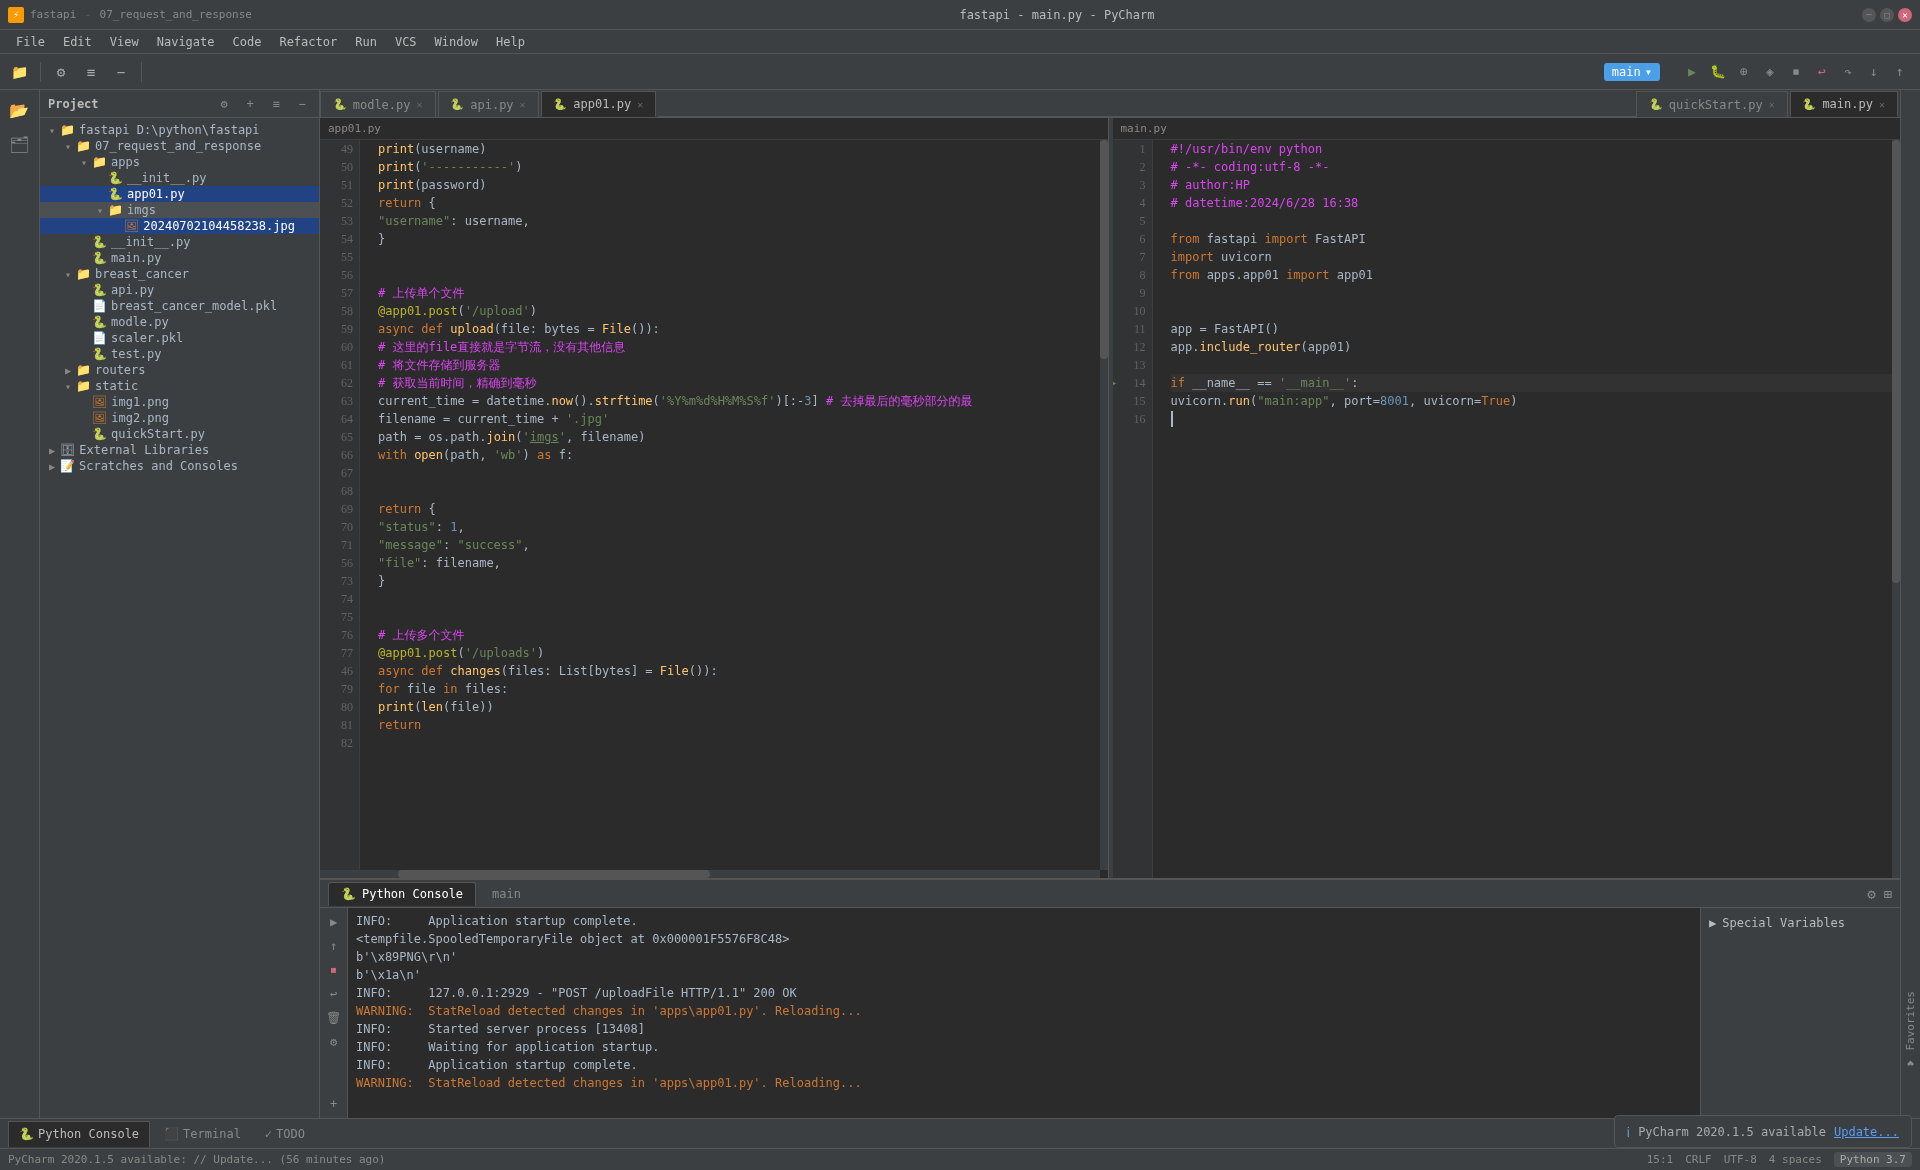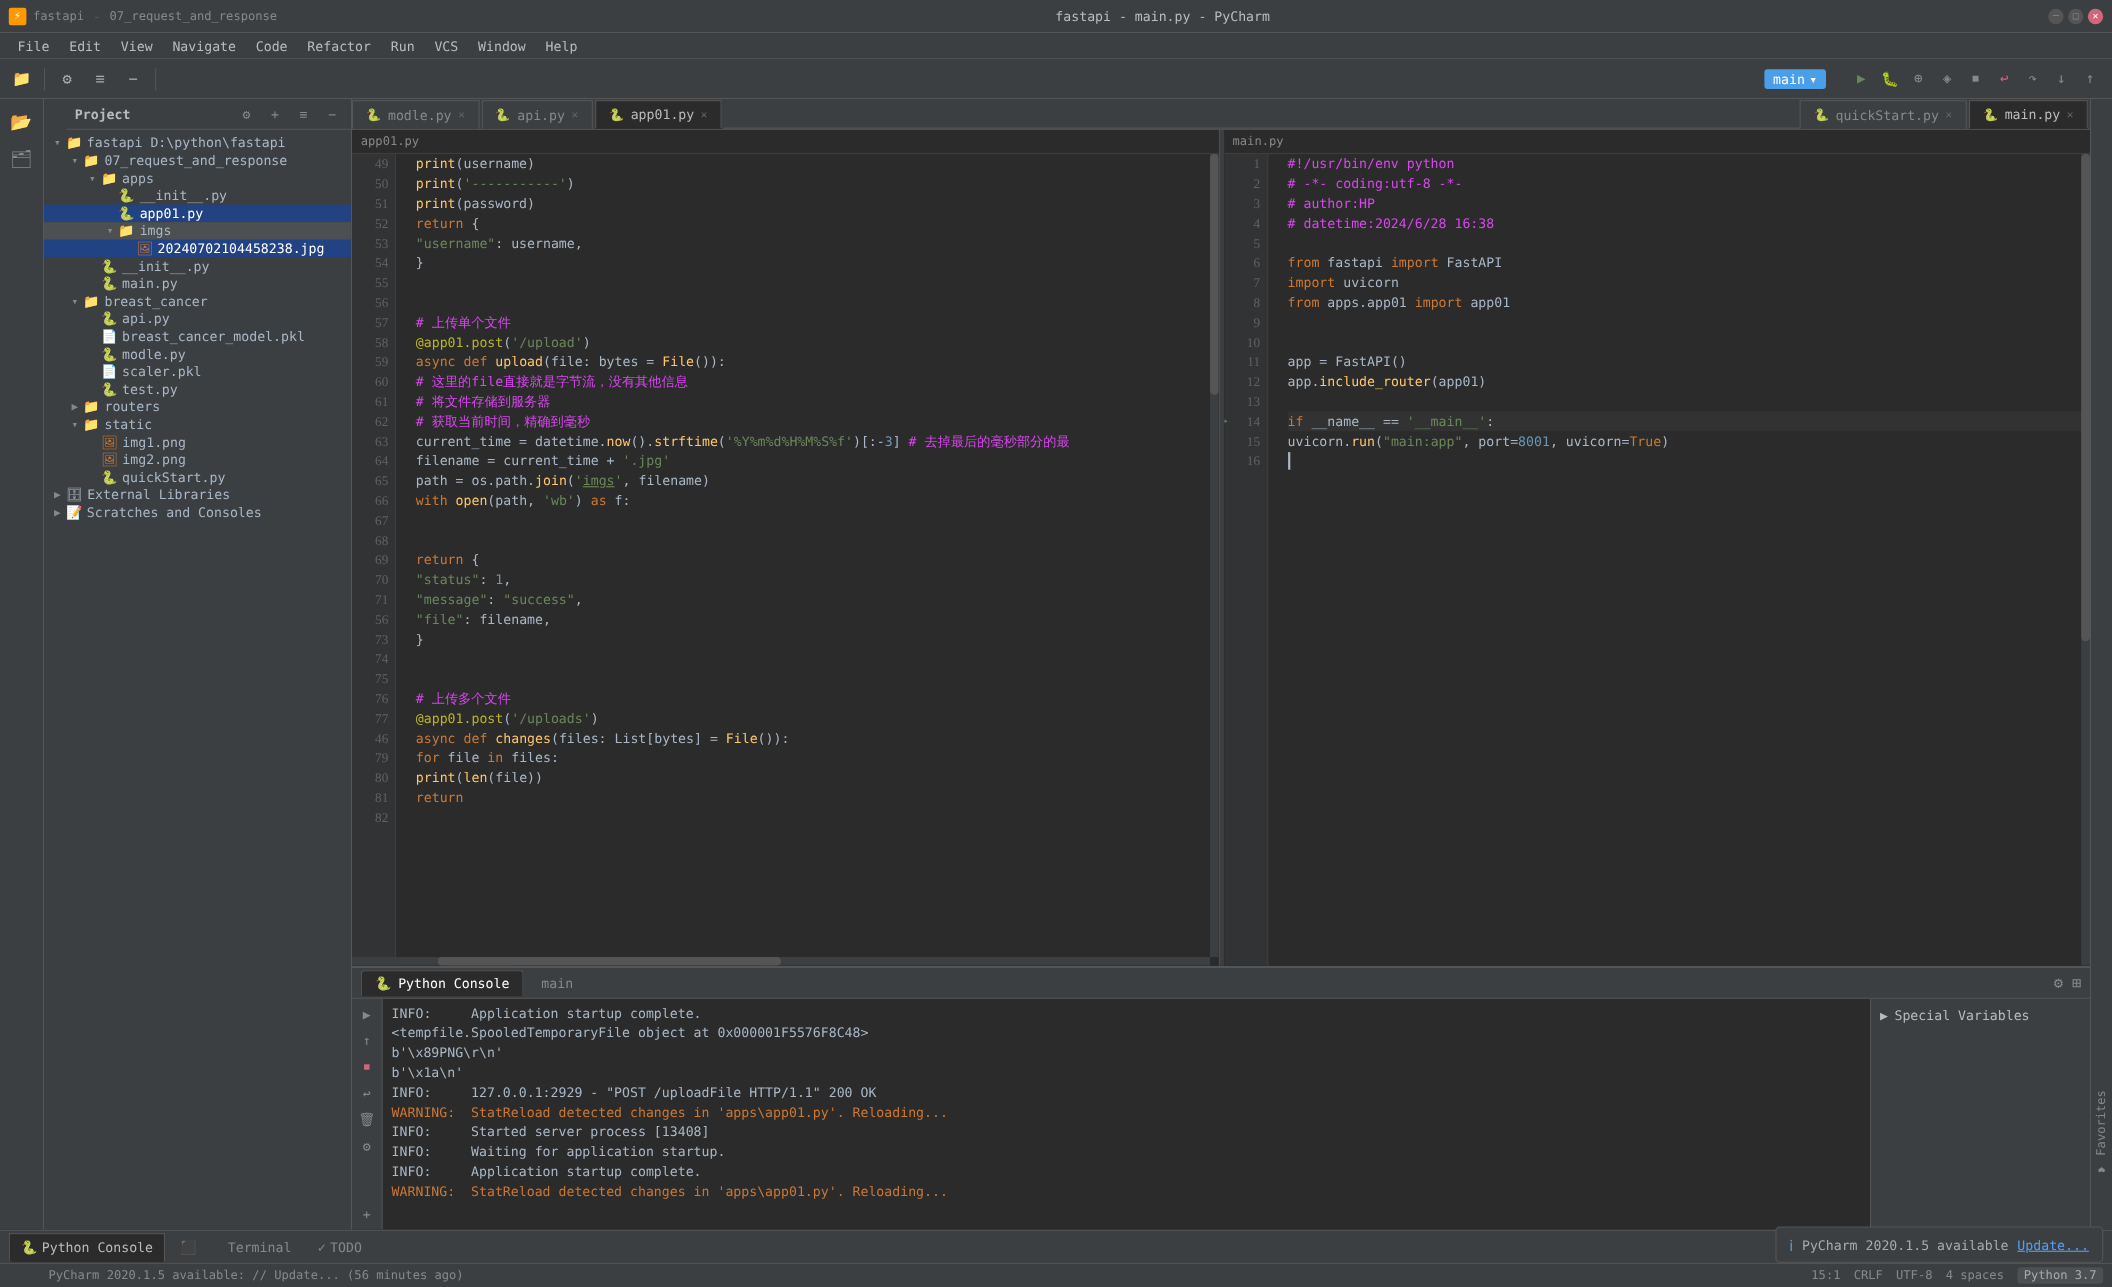--- a/index.html
+++ b/index.html
@@ -116,21 +116,20 @@
       flex-shrink: 0;
     }
     #sidebar-header {
       height: 28px;
       background: #3c3f41;
       display: flex;
       align-items: center;
       padding: 0 8px;
       border-bottom: 1px solid #555;
       gap: 8px;
-      margin-left: 20px;
     }
     #sidebar-header .project-label {
       color: #bbb; font-size: 12px; font-weight: bold; flex: 1;
     }
     .sidebar-toolbar-btn {
       width: 18px; height: 18px;
       display: flex; align-items: center; justify-content: center;
       cursor: pointer; color: #888; font-size: 12px;
     }
     #file-tree {
@@ -313,21 +312,21 @@
       height: 22px;
       background: #3c3f41;
       display: flex;
       align-items: center;
       padding: 0 8px;
       border-top: 1px solid #555;
       color: #888;
       font-size: 11px;
       gap: 12px;
     }
-    #statusbar .status-left { display: flex; align-items: flex-end; gap: 8px; flex: 1; margin-left: 36px; }
+    #statusbar .status-left { display: flex; align-items: flex-end; gap: 8px; flex: 1; }
     #statusbar .status-right { display: flex; align-items: center; gap: 12px; }
     #statusbar .python-badge {
       background: #4c5052;
       border-radius: 3px;
       padding: 1px 6px;
       color: #aaa;
     }
 
     
     #notification-bar {
@@ -941,21 +940,21 @@
 
   </div>
 
   <div style="height:30px;background:#3c3f41;border-top:1px solid #555;display:flex;align-items:center;padding:0 8px;gap:4px;">
     <div style="display:flex;align-items:center;gap:4px;padding:0 10px;height:26px;background:#2b2b2b;border:1px solid #555;border-bottom:none;cursor:pointer;">
       <span>🐍</span>
       <span style="font-size:12px;color:#bbb;">Python Console</span>
     </div>
     <div style="display:flex;align-items:center;gap:4px;padding:0 10px;height:26px;cursor:pointer;color:#888;">
       <span>⬛</span>
-      <span style="font-size:12px;margin-left:24px;">Terminal</span>
+      <span style="font-size:12px;">Terminal</span>
     </div>
     <div style="display:flex;align-items:center;gap:4px;padding:0 10px;height:26px;cursor:pointer;color:#888;">
       <span>✓</span>
       <span style="font-size:12px;">TODO</span>
     </div>
     <div style="flex:1;"></div>
     <span style="color:#888;font-size:12px;">Event Log</span>
   </div>
 
   <div id="statusbar">

